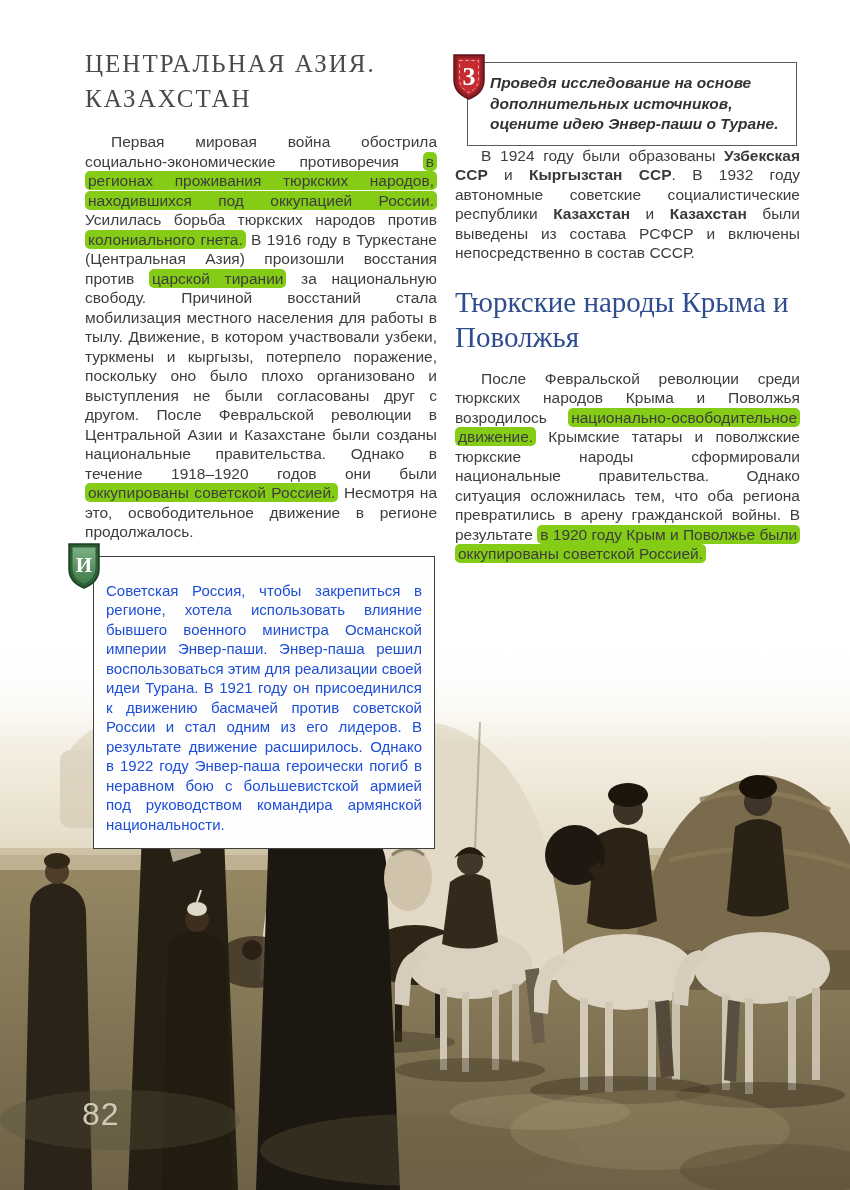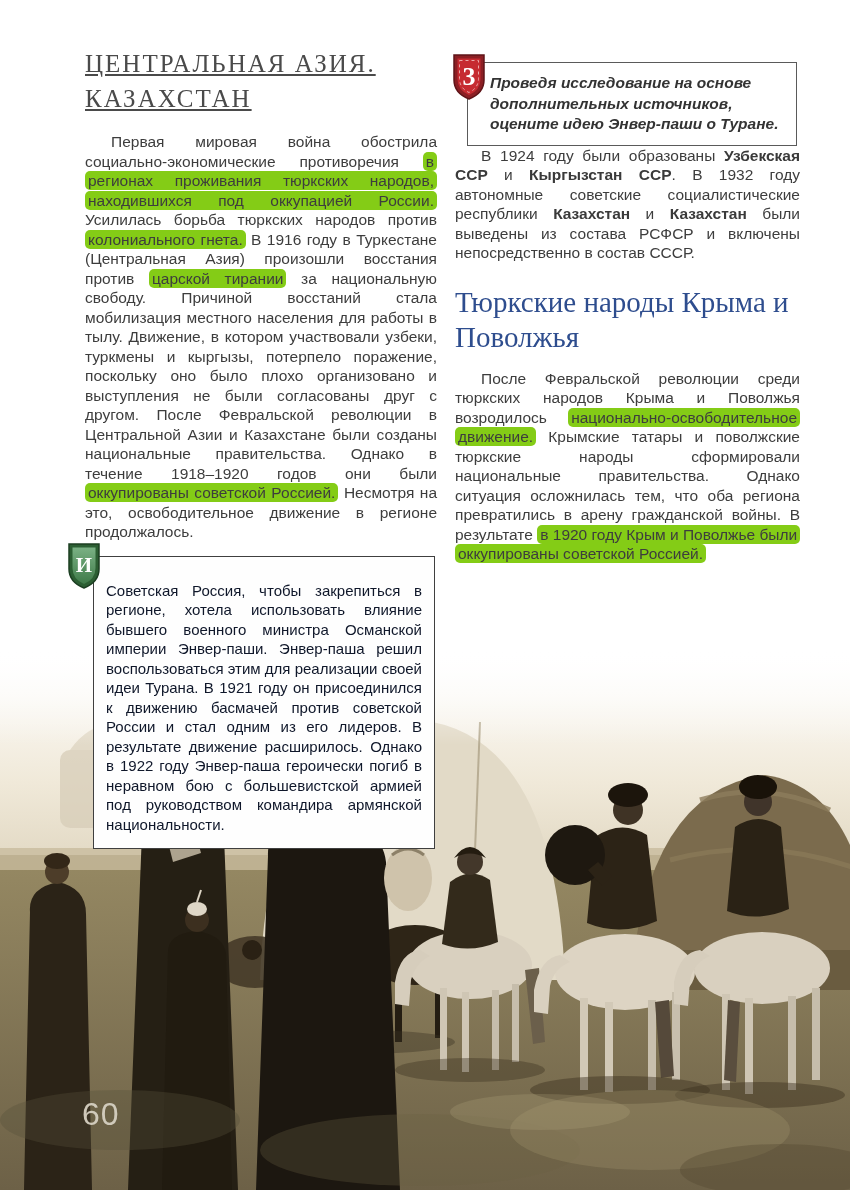--- a/index.html
+++ b/index.html
@@ -9,21 +9,21 @@
     background:#ffffff;overflow:hidden;
   }
 
   
   .left-col{position:absolute;left:85px;top:46px;width:352px;z-index:2;}
   .right-col{position:absolute;left:455px;top:46px;width:345px;z-index:2;}
 
   h1.page-heading{
     font-family:"Liberation Serif",serif;font-weight:400;
     font-size:25px;line-height:35px;letter-spacing:2px;
-    color:#4a4a4a;margin:0 0 16px 0;text-transform:uppercase;text-decoration:underline;
+    color:#4a4a4a;margin:0 0 16px 0;text-transform:uppercase;
   }
   h2.sub-heading{
     font-family:"Liberation Serif",serif;font-weight:400;
     font-size:29px;line-height:35px;color:#2e4d8e;
     margin:22px 0 14px 0;
   }
   p.body-text{
     font-size:15.5px;line-height:19.5px;color:#3d3d3d;
     text-align:justify;margin:0 0 8px 0;text-indent:26px;
   }
@@ -34,21 +34,21 @@
   }
   .body-text b{color:#3a3a3a;}
 
   
   .info-box{
     position:relative;margin:14px 0 0 8px;width:316px;
     background:#fefefe;border:1.5px solid #3f3f3f;
     padding:24px 12px 14px 12px;
   }
   .info-box p{
-    font-size:15px;line-height:19.5px;color:#0f172a;
+    font-size:15px;line-height:19.5px;color:#1d4ed8;
     text-align:justify;margin:0;
   }
   .shield{position:absolute;}
   .shield svg{display:block;}
   .shield-green{left:-27px;top:-15px;}
   .shield text{
     font-family:"Liberation Serif",serif;font-weight:700;fill:#ffffff;
   }
 
   
@@ -199,21 +199,21 @@
       <ellipse cx="120" cy="470" rx="120" ry="30" fill="#57503a" opacity="0.35"></ellipse>
       <ellipse cx="420" cy="500" rx="160" ry="36" fill="#6a5f42" opacity="0.3"></ellipse>
       <ellipse cx="650" cy="480" rx="140" ry="40" fill="#a1946c" opacity="0.3"></ellipse>
       <ellipse cx="780" cy="520" rx="100" ry="26" fill="#50462f" opacity="0.35"></ellipse>
       <ellipse cx="540" cy="462" rx="90" ry="18" fill="#b3a67e" opacity="0.25"></ellipse>
 
       <rect x="0" y="0" width="850" height="95" fill="url(#fade)"></rect>
     </svg>
   </div>
 
-  <div class="page-number">60</div>
+  <div class="page-number">82</div>
 
   <div class="left-col">
     <h1 class="page-heading">ЦЕНТРАЛЬНАЯ АЗИЯ. КАЗАХСТАН</h1>
 
     <p class="body-text"><span>Первая мировая война обострила социально-экономические противоречия </span><mark class="hl">в регионах проживания тюркских народов, находившихся под оккупацией России.</mark><span> Усилилась борьба тюркских народов против </span><mark class="hl">колониального гнета.</mark><span> В 1916 году в Туркестане (Центральная Азия) произошли восстания против </span><mark class="hl">царской тирании</mark><span> за национальную свободу. Причиной восстаний стала мобилизация местного населения для работы в тылу. Движение, в котором участвовали узбеки, туркмены и кыргызы, потерпело поражение, поскольку оно было плохо организовано и выступления не были согласованы друг с другом. После Февральской революции в Центральной Азии и Казахстане были созданы национальные правительства. Однако в течение 1918–1920 годов они были </span><mark class="hl">оккупированы советской Россией.</mark><span> Несмотря на это, освободительное движение в регионе продолжалось.</span></p>
 
     <div class="info-box">
       <span class="shield shield-green">
         <svg width="34" height="48" viewBox="0 0 34 48">
           <defs>

